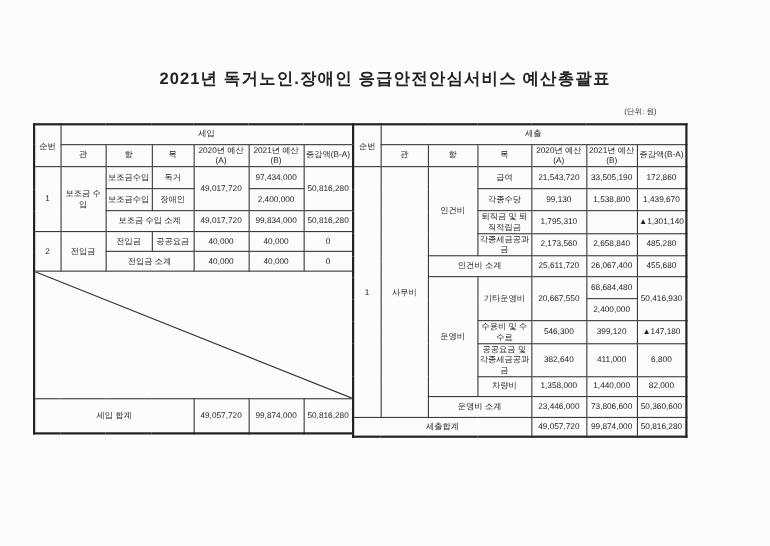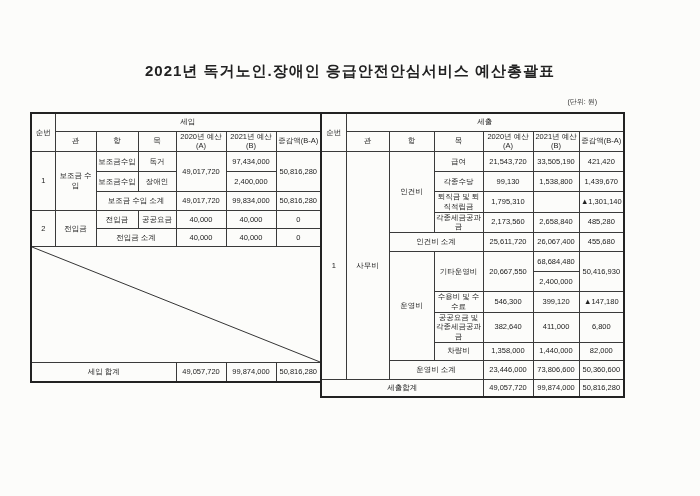--- a/index.html
+++ b/index.html
@@ -96,21 +96,21 @@
         <td>40,000</td>
         <td>0</td>
       </tr>
       <tr style="height:115px">
         <td colspan="7" class="diag">
           <svg width="100%" height="115" viewBox="0 0 100 100" preserveAspectRatio="none">
             <line x1="0" y1="0" x2="100" y2="100" stroke="#333" stroke-width="1" vector-effect="non-scaling-stroke"></line>
           </svg>
         </td>
       </tr>
-      <tr style="height:19px">
+      <tr style="height:31px">
         <td colspan="4">세입 합계</td>
         <td>49,057,720</td>
         <td>99,874,000</td>
         <td>50,816,280</td>
       </tr>
     </tbody>
       </table>
 
     <table class="exp">
       <colgroup>
@@ -135,21 +135,21 @@
         <th>2021년 예산 (B)</th>
         <th>증감액(B-A)</th>
       </tr>
       <tr style="height:20px">
         <td rowspan="11">1</td>
         <td rowspan="11">사무비</td>
         <td rowspan="4">인건비</td>
         <td>급여</td>
         <td>21,543,720</td>
         <td>33,505,190</td>
-        <td>421,420</td>
+        <td>172,860</td>
       </tr>
       <tr style="height:20px">
         <td>각종수당</td>
         <td>99,130</td>
         <td>1,538,800</td>
         <td>1,439,670</td>
       </tr>
       <tr style="height:20px">
         <td>퇴직금 및 퇴직적립금</td>
         <td>1,795,310</td>

